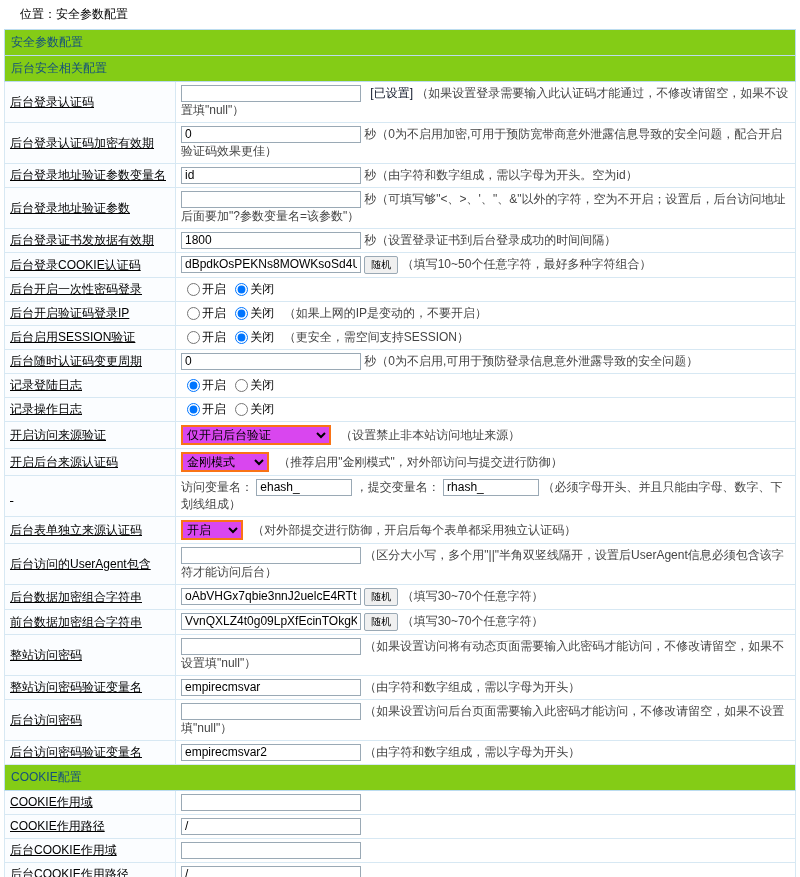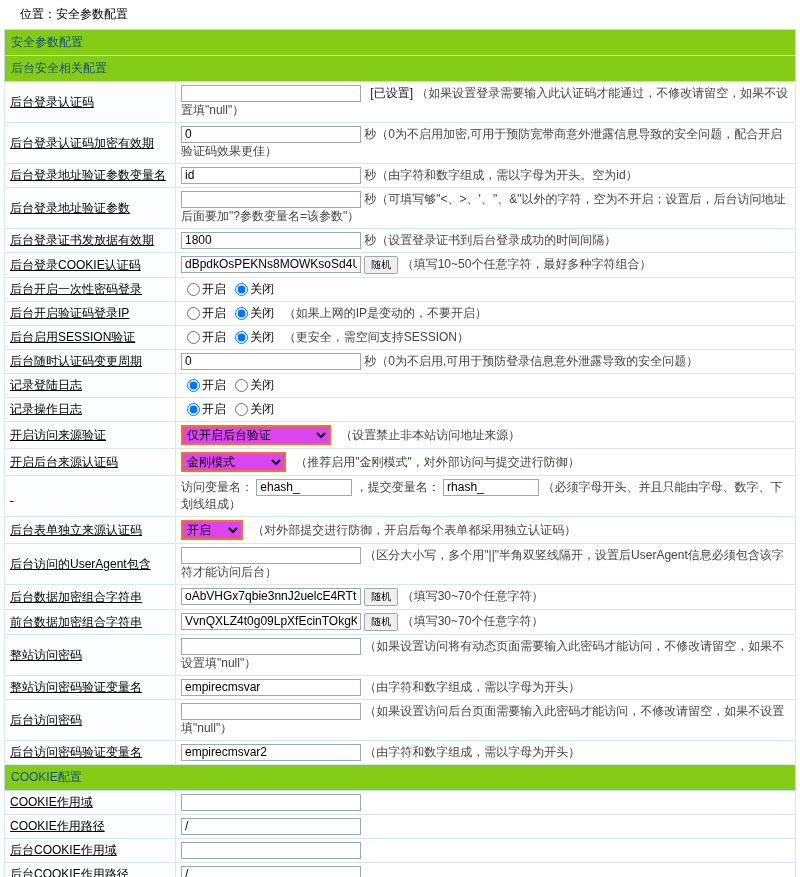--- a/index.html
+++ b/index.html
@@ -143,21 +143,21 @@
       <select class="sel" style="width:150px">
         <option selected="">仅开启后台验证</option>
       </select>
       <span class="note gap">（设置禁止非本站访问地址来源）</span>
     </td>
   </tr>
 
   <tr>
     <td class="label">开启后台来源认证码</td>
     <td class="field">
-      <select class="sel" style="width:105px">
+      <select class="sel" style="width:88px">
         <option selected="">金刚模式</option>
       </select>
       <span class="note gap">（推荐启用"金刚模式"，对外部访问与提交进行防御）</span>
     </td>
   </tr>
 
   <tr>
     <td class="label">&nbsp;</td>
     <td class="field">
       <span class="note">访问变量名：</span>

